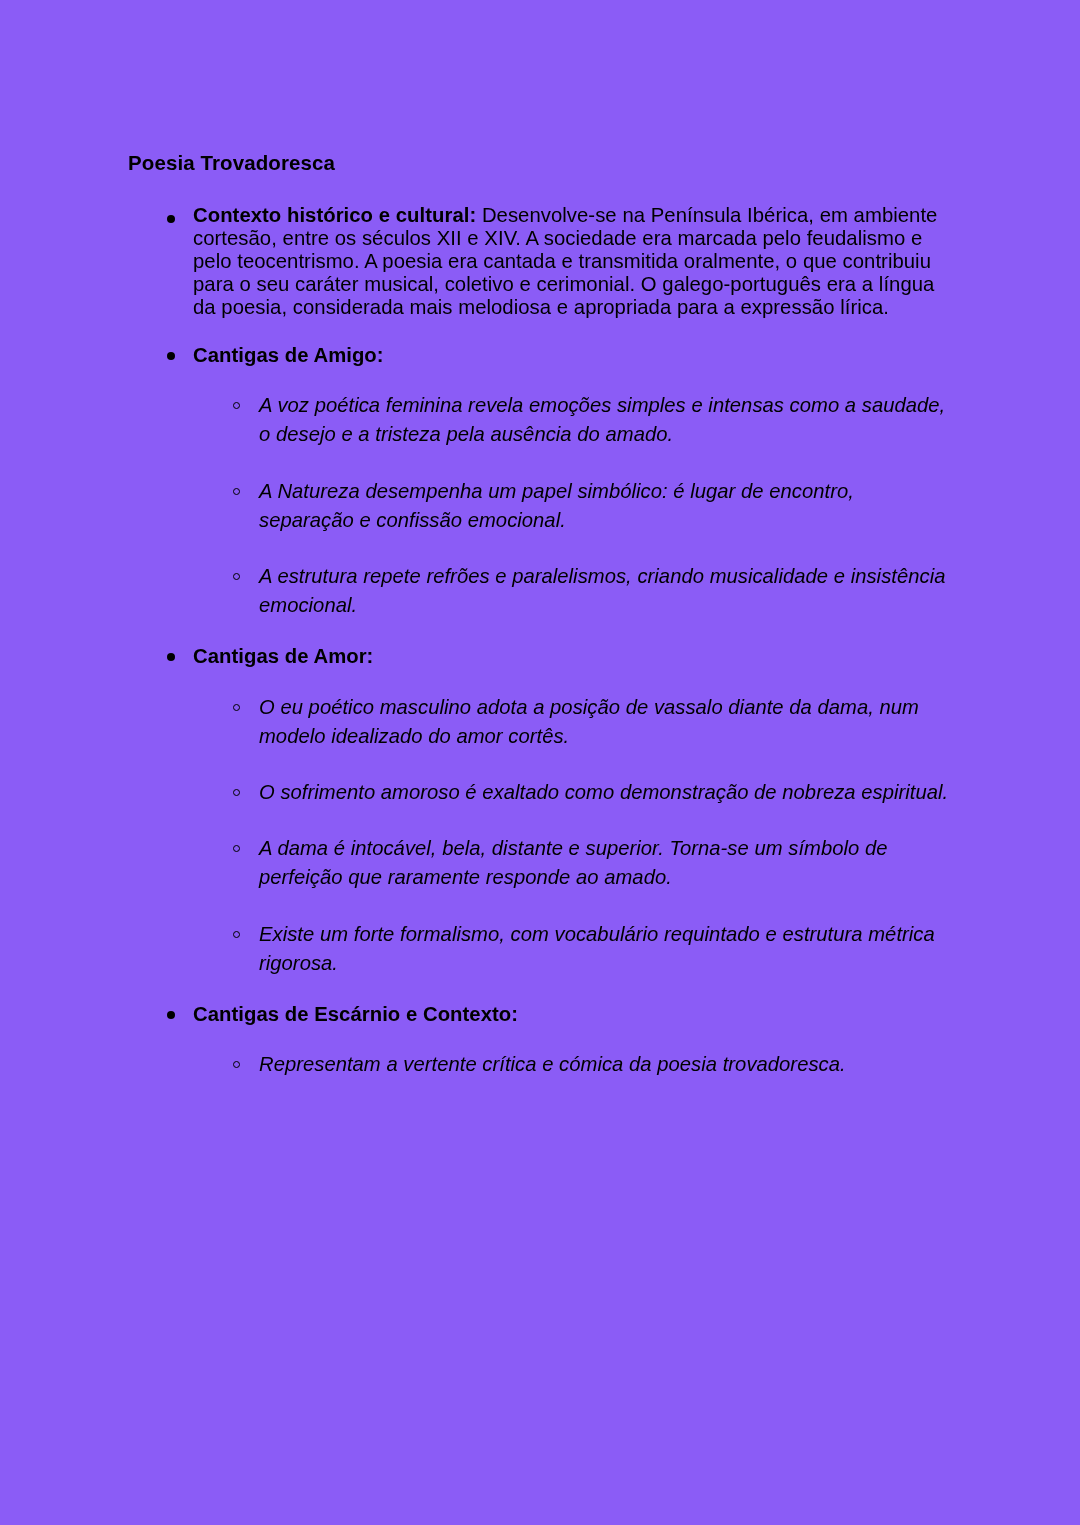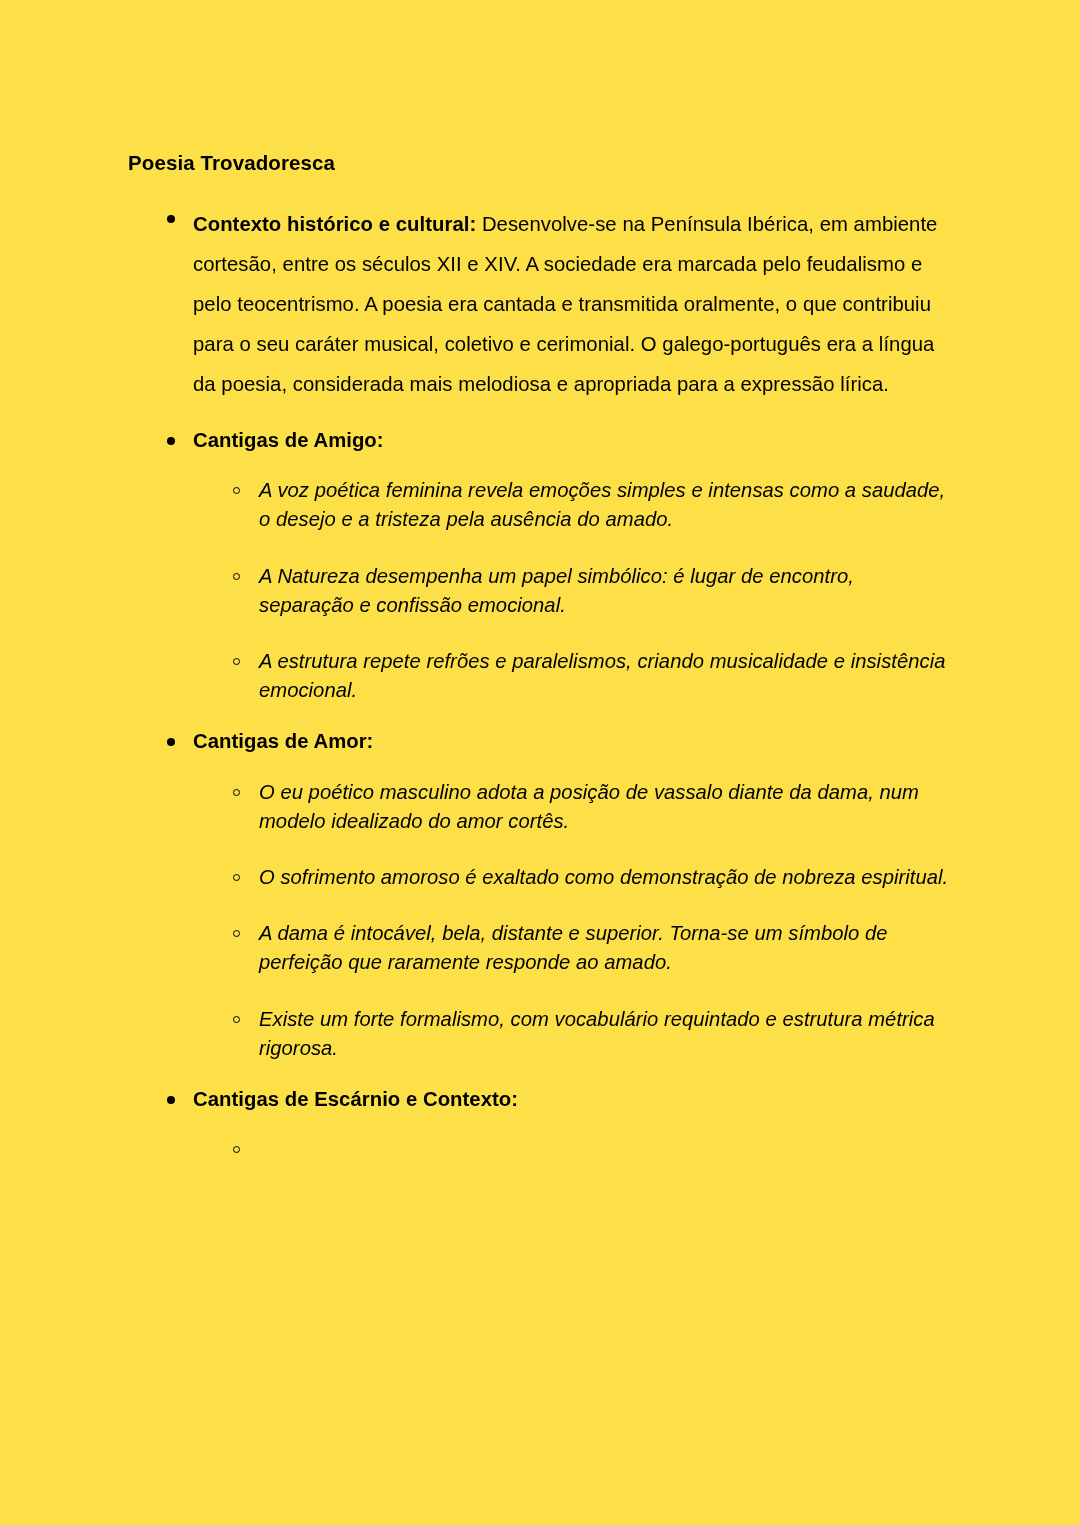--- a/index.html
+++ b/index.html
@@ -11,21 +11,21 @@
     width: 1080px;
     height: 1525px;
     font-family: "Liberation Sans", sans-serif;
     color: #000000;
     -webkit-font-smoothing: antialiased;
   }
   .page {
     position: relative;
     width: 1080px;
     height: 1525px;
-    background: #fde047;
+    background: #8b5cf6;
     box-sizing: border-box;
     padding: 148px 120px 0 128px;
   }
   .doc-title {
     font-size: 20.5px;
     font-weight: bold;
     line-height: 29px;
     letter-spacing: 0.1px;
     margin: 0 0 27px 0;
   }
@@ -47,21 +47,21 @@
     position: absolute;
     left: 39px;
     top: 11px;
     width: 8px;
     height: 8px;
     border-radius: 50%;
     background: #000000;
   }
   .l1-text {
     font-size: 20.3px;
-    line-height: 40px;
+    line-height: 23px;
     max-width: 757px;
     letter-spacing: 0.05px;
   }
   .l1-text .lead {
     font-weight: bold;
   }
   .l1-heading {
     font-size: 20.3px;
     line-height: 29.2px;
     font-weight: bold;
@@ -155,18 +155,19 @@
         </li>
       </ul>
     </li>
 
     <li class="l1-item">
       <span class="bullet-disc"></span>
       <div class="l1-heading">Cantigas de Escárnio e Contexto:</div>
       <ul class="level2">
         <li class="l2-item">
           <span class="bullet-circle"></span>
+          <div class="l2-text">Representam a vertente crítica e cómica da poesia trovadoresca.</div>
         </li>
       </ul>
     </li>
 
   </ul>
 </div>
 
 </body></html>

